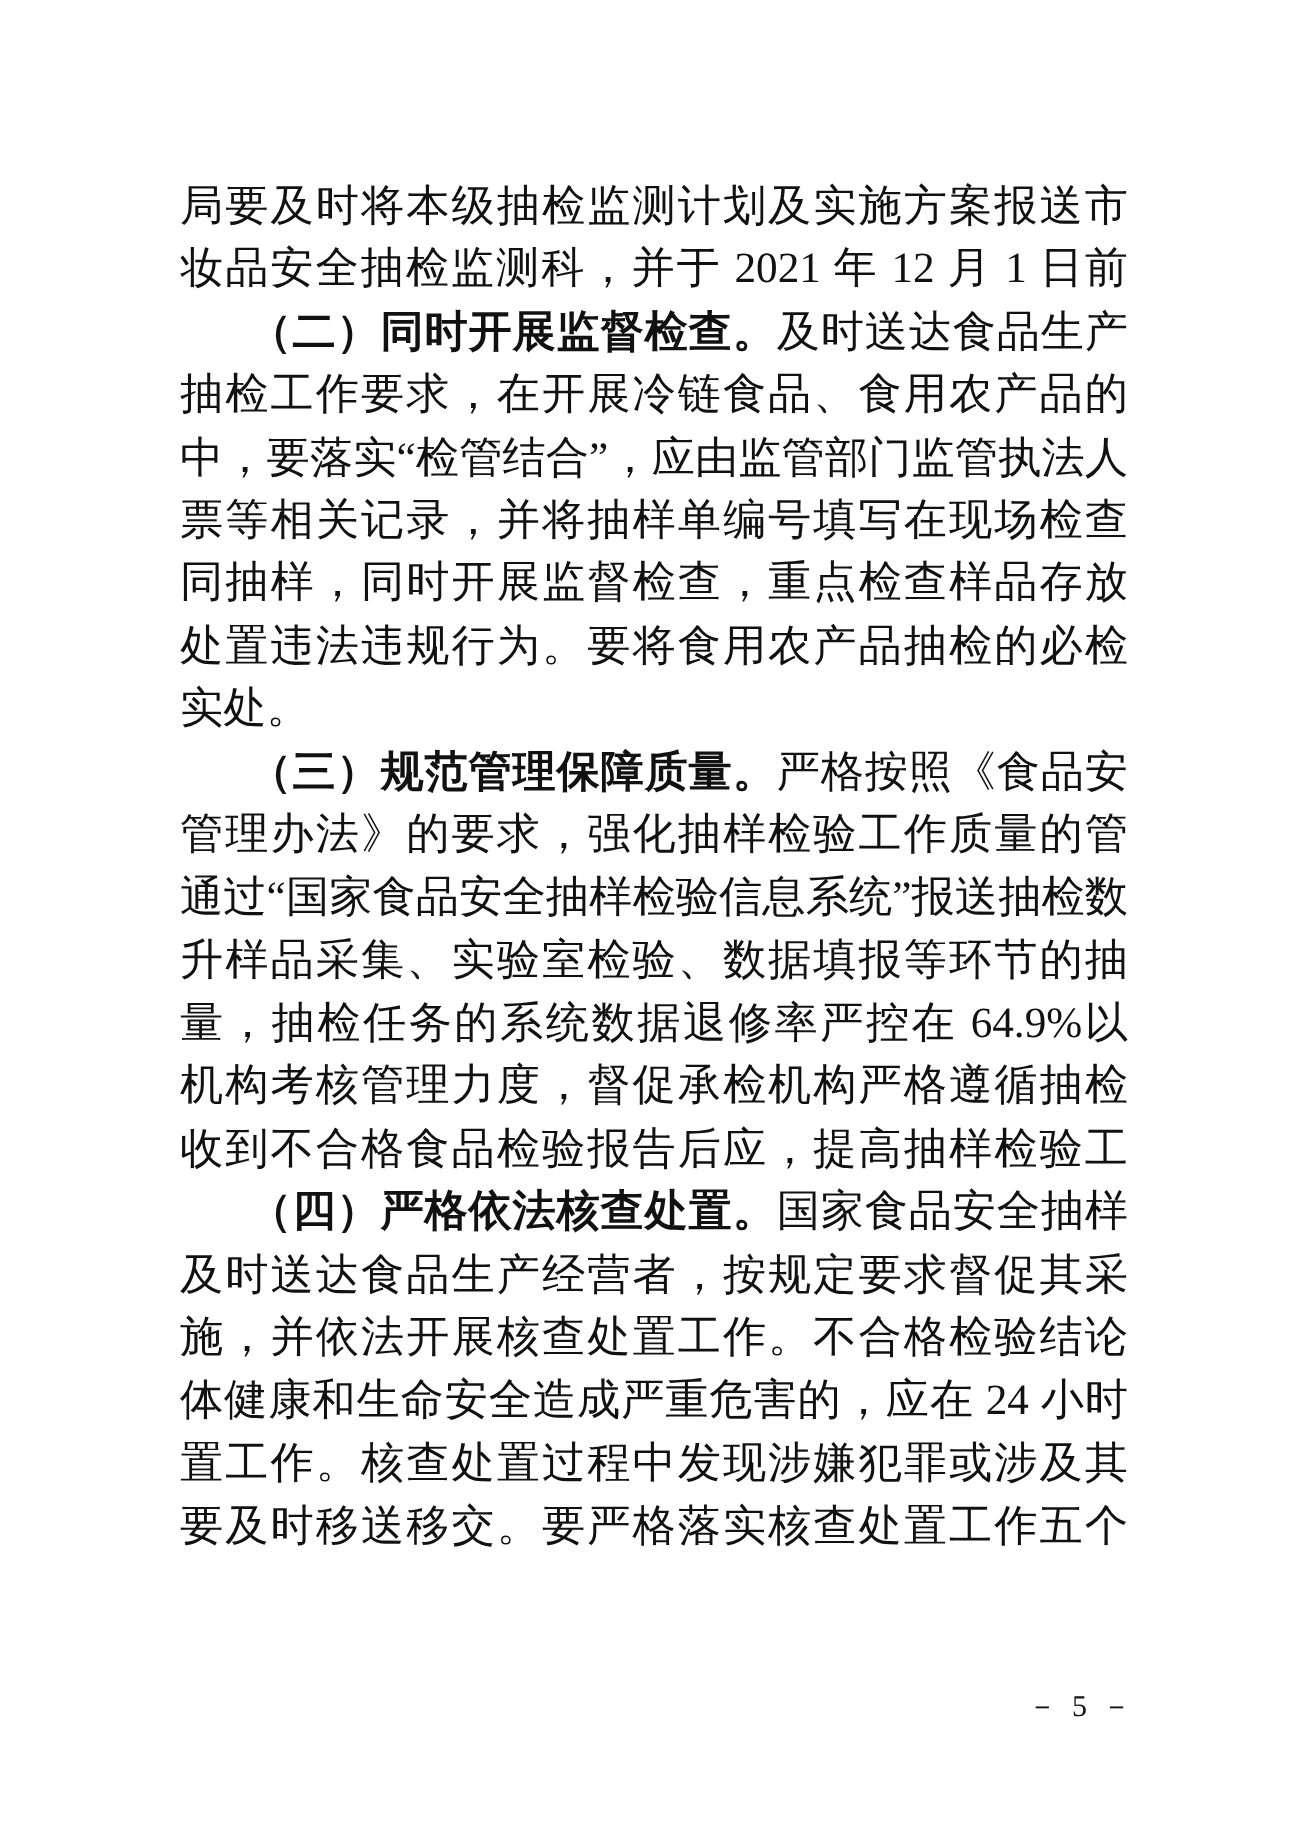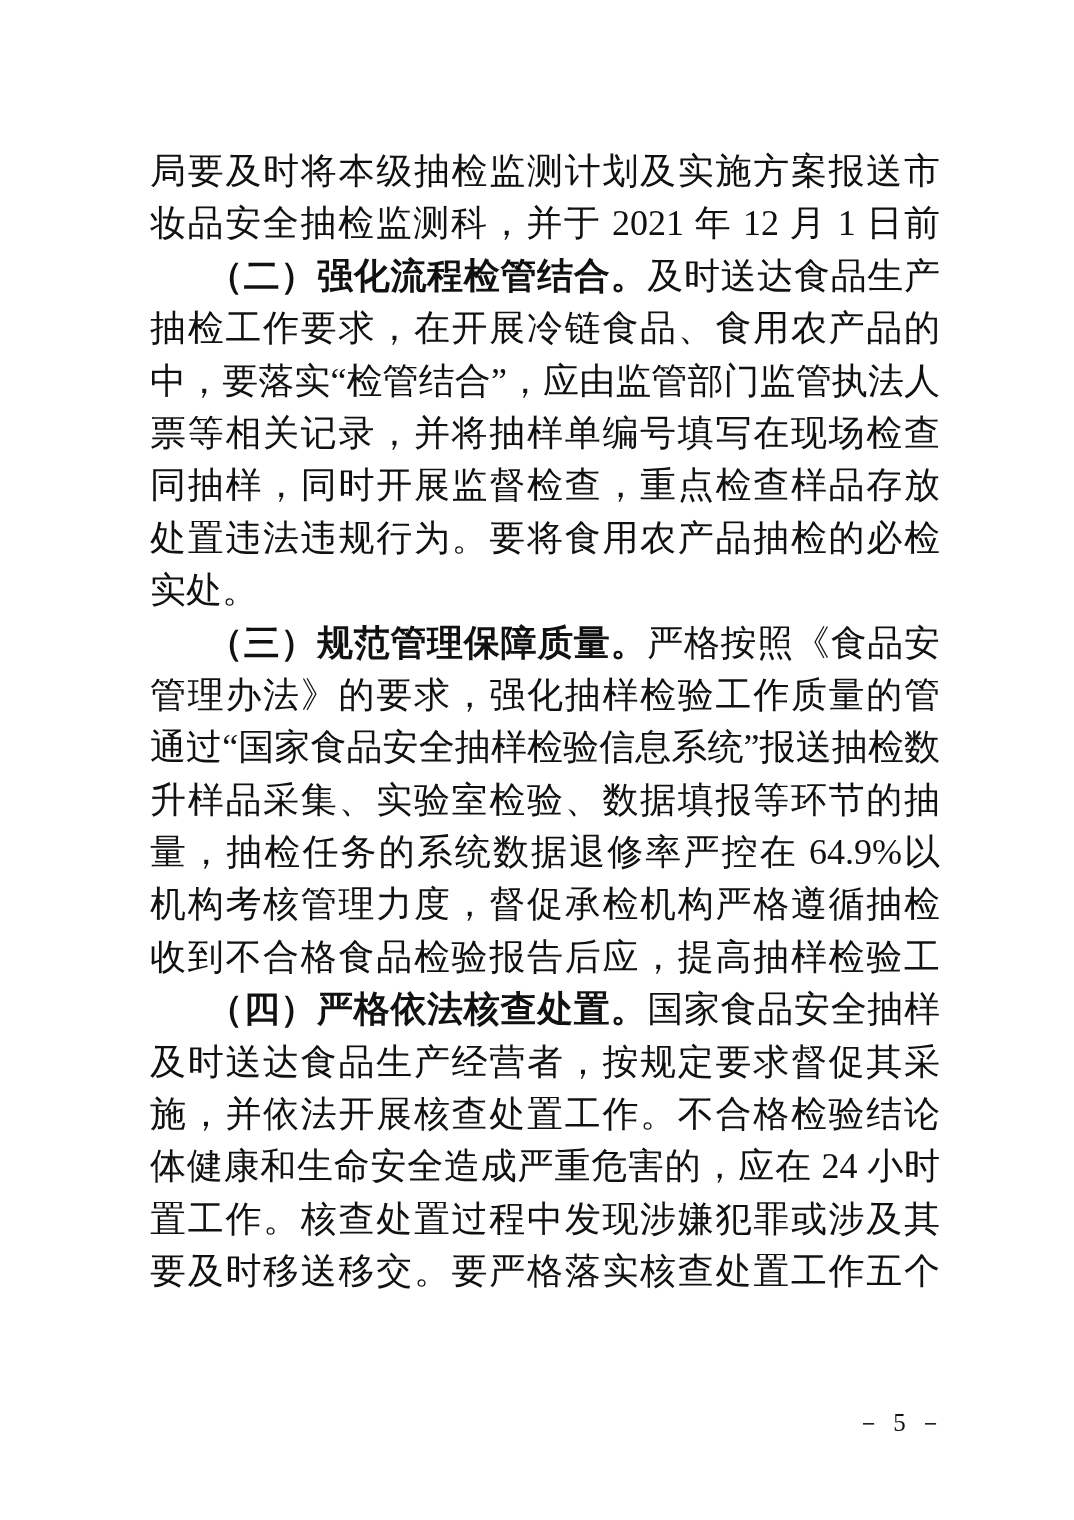--- a/index.html
+++ b/index.html
@@ -44,21 +44,21 @@
     color: #111111;
   }
 </style>
 </head>
 <body>
 
 <div class="page">
   <div class="content">
       <div class="line fill"><span>局要及时将本级抽检监测计划及实施方案报送市局食品药品化</span></div>
       <div class="line fill"><span>妆品安全抽检监测科，并于 2021 年 12 月 1 日前完成抽检任务</span></div>
-      <div class="line fill indent"><b>（二）强化流程检管结合。</b><span>及时送达食品生产经营者、省局</span></div>
+      <div class="line fill indent"><b>（二）同时开展监督检查。</b><span>及时送达食品生产经营者、省局</span></div>
       <div class="line fill"><span>抽检工作要求，在开展冷链食品、食用农产品的监督抽检工作</span></div>
       <div class="line fill"><span>中，要落实“检管结合”，应由监管部门监管执法人员参与或陪</span></div>
       <div class="line fill"><span>票等相关记录，并将抽样单编号填写在现场检查记录中，依法</span></div>
       <div class="line fill"><span>同抽样，同时开展监督检查，重点检查样品存放条件、索证索</span></div>
       <div class="line fill"><span>处置违法违规行为。要将食用农产品抽检的必检品种要求落到</span></div>
       <div class="line end"><span>实处。</span></div>
       <div class="line fill indent"><b>（三）规范管理保障质量。</b><span>严格按照《食品安全抽样检验</span></div>
       <div class="line fill"><span>管理办法》的要求，强化抽样检验工作质量的管控，及时准确</span></div>
       <div class="line fill"><span>通过“国家食品安全抽样检验信息系统”报送抽检数据。要提</span></div>
       <div class="line fill"><span>升样品采集、实验室检验、数据填报等环节的抽检监测数据质</span></div>

